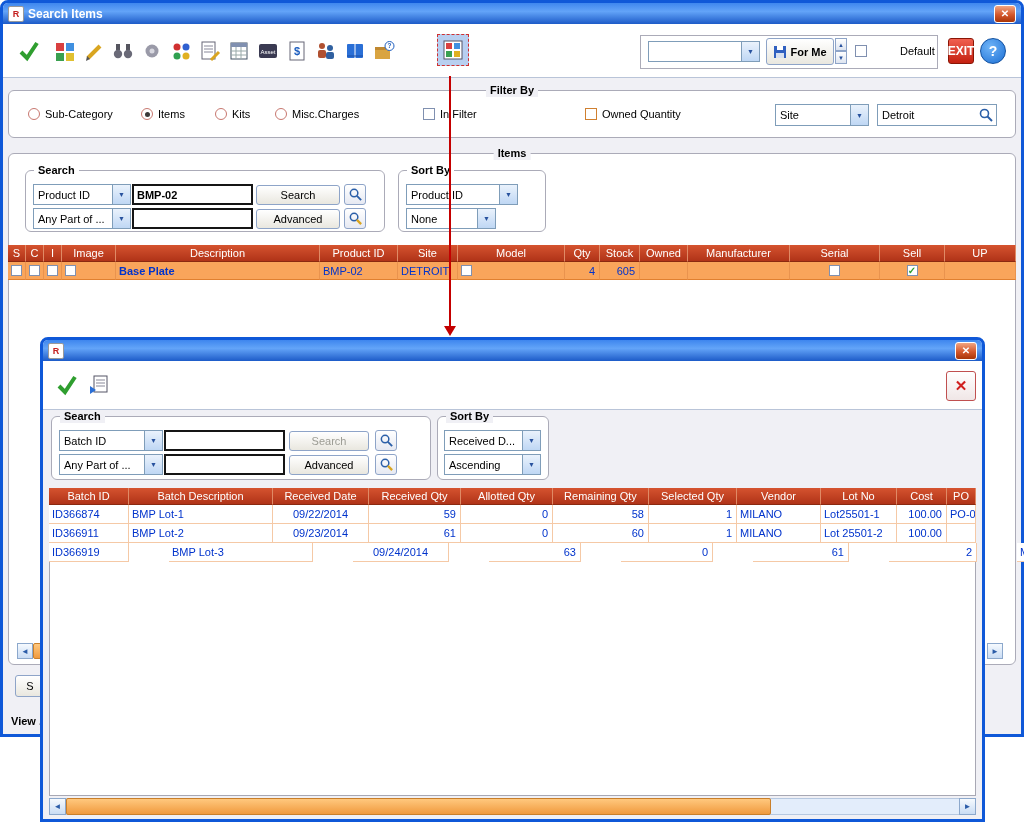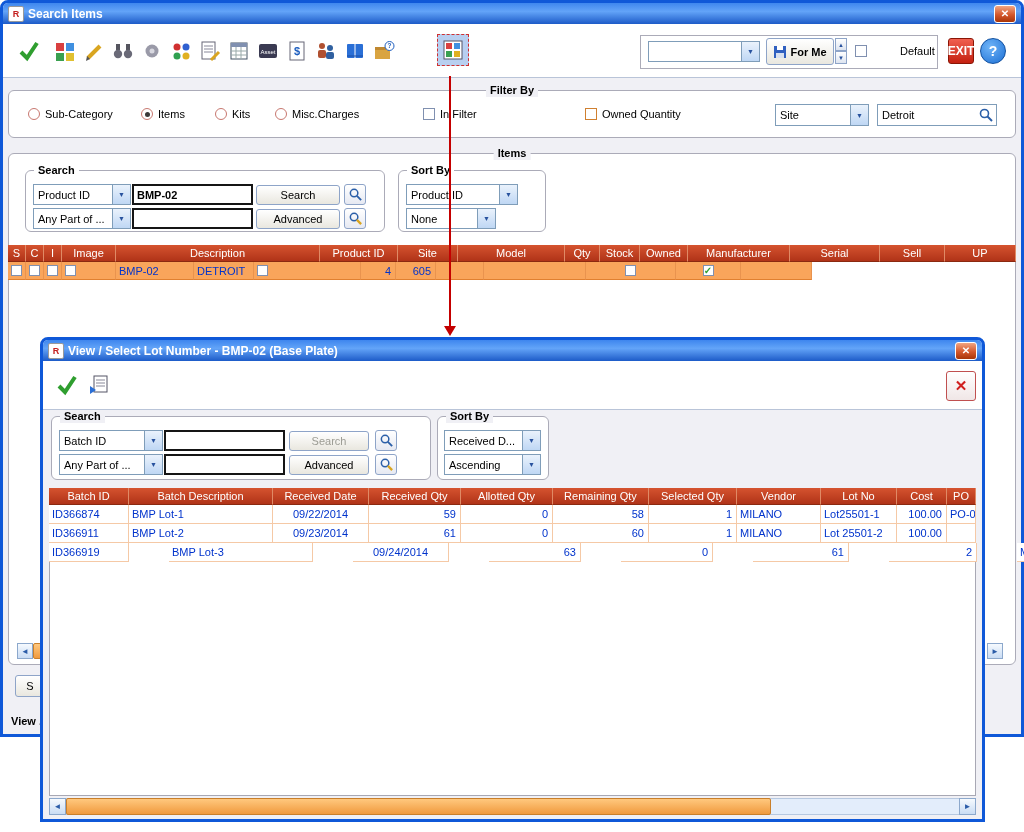--- a/index.html
+++ b/index.html
@@ -311,20 +311,21 @@
         </span>
       <span class="td mc1 ctr">
           <span class="cb" style="position:static;width:11px;height:11px;"></span>
         </span>
       <span class="td mc2 ctr">
           <span class="cb" style="position:static;width:11px;height:11px;"></span>
         </span>
       <span class="td mc3">
           <span class="cb" style="position:static;width:11px;height:11px;"></span>
         </span>
+      <span class="td mc4 bold">Base Plate</span>
       <span class="td mc5">BMP-02</span>
       <span class="td mc6">DETROIT</span>
       <span class="td mc7">
           <span class="cb" style="position:static;width:11px;height:11px;"></span>
         </span>
       <span class="td mc8 num">4</span>
       <span class="td mc9 num">605</span>
       <span class="td mc10"></span>
       <span class="td mc11"></span>
       <span class="td mc12 ctr">
@@ -342,21 +343,20 @@
     <button class="btn" style="left:12px;top:672px;width:30px;height:22px;overflow:hidden;">S</button>
     <span class="lbl bold" style="left:8px;top:712px;">View ...</span>
   </div>
 
   <div class="abs" style="left:449px;top:76px;width:2px;height:252px;background:#C40000;z-index:5;"></div>
   <div class="abs" style="left:444px;top:326px;width:0;height:0;border-left:6px solid transparent;border-right:6px solid transparent;border-top:10px solid #C40000;z-index:5;"></div>
 
   <div class="win" style="left:40px;top:337px;width:945px;height:485px;z-index:10;">
     <div class="tbar">
       <span class="appico">R</span>
-      <span>View / Select Lot Number - BMP-02 (Base Plate)</span>
       <span class="closebtn">✕</span>
     </div>
 
     <div class="toolbar" style="left:0;top:21px;width:939px;height:48px;">
       <span class="tbico" style="left:10px;top:10px;">
         <svg width="24" height="24" viewBox="0 0 24 24">
             <path d="M4 13 l6 6 L20 4" stroke="#2F9E2F" stroke-width="4" fill="none"></path>
           </svg>
         </span>
       <span class="tbico" style="left:42px;top:10px;">

